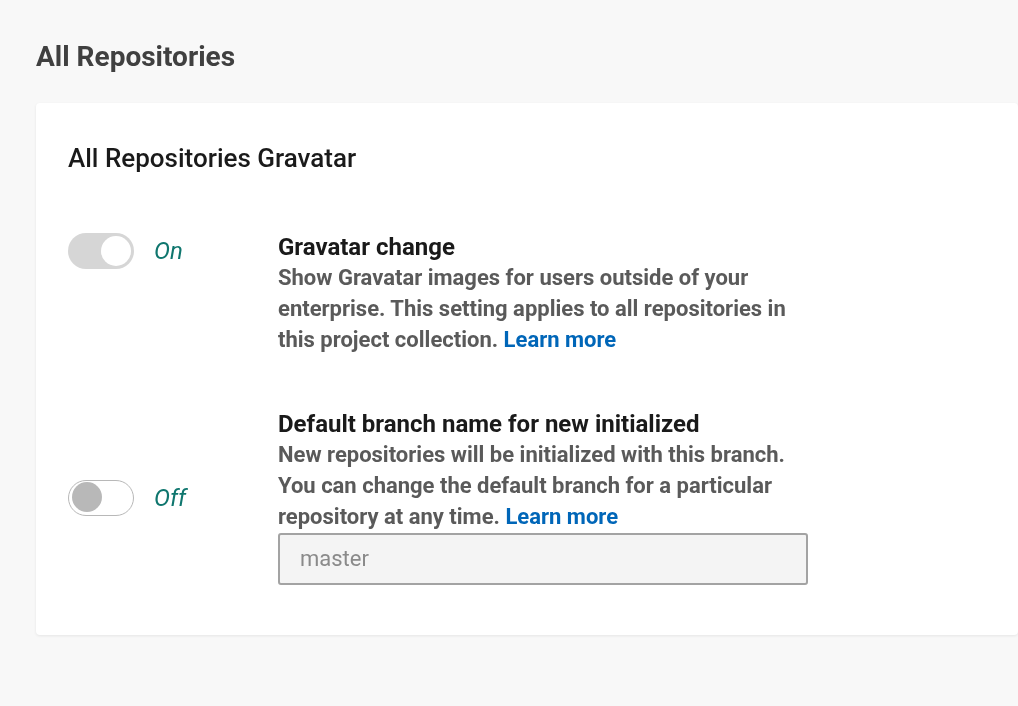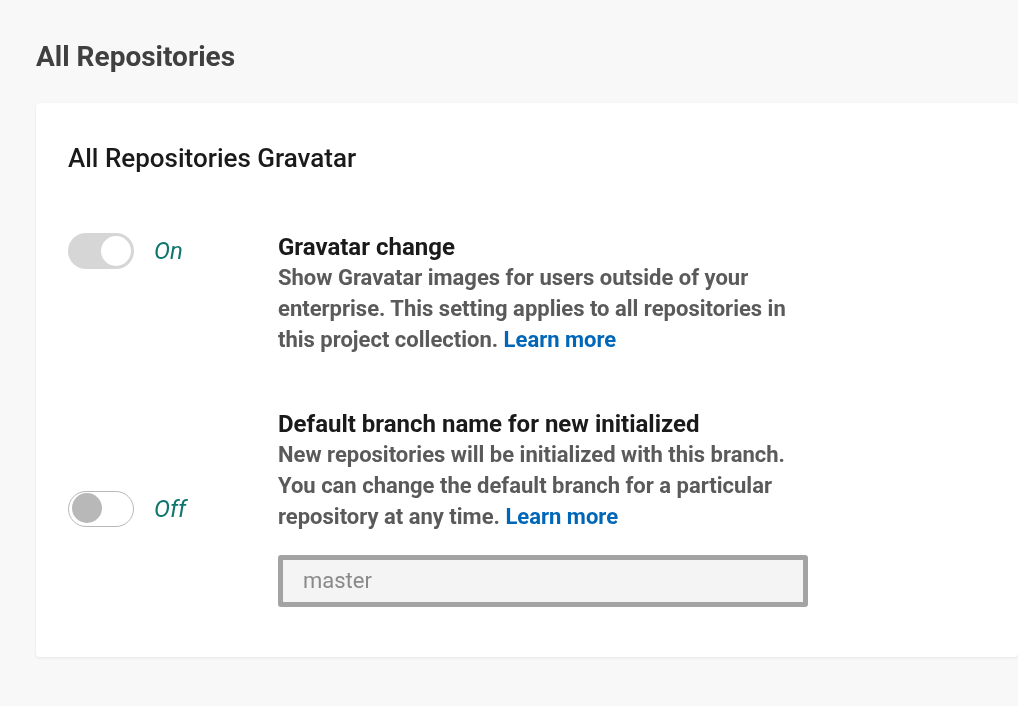--- a/index.html
+++ b/index.html
@@ -103,25 +103,24 @@
       font-weight: 700;
       color: #5a5a5a;
       line-height: 1.4;
     }
     .learn-more {
       color: #0066b8;
       cursor: pointer;
       text-decoration: none;
     }
     .branch-input {
-      margin-top: 22px;
       width: 100%;
       max-width: 530px;
       height: 52px;
-      border: 5px solid #a3a3a3;
+      border: 2px solid #a3a3a3;
       background: #f4f4f4;
       border-radius: 3px;
       padding: 0 20px;
       font-size: 22px;
       color: #5a5a5a;
       font-family: inherit;
     }
     .branch-input::placeholder {
       color: #8a8a8a;
     }

